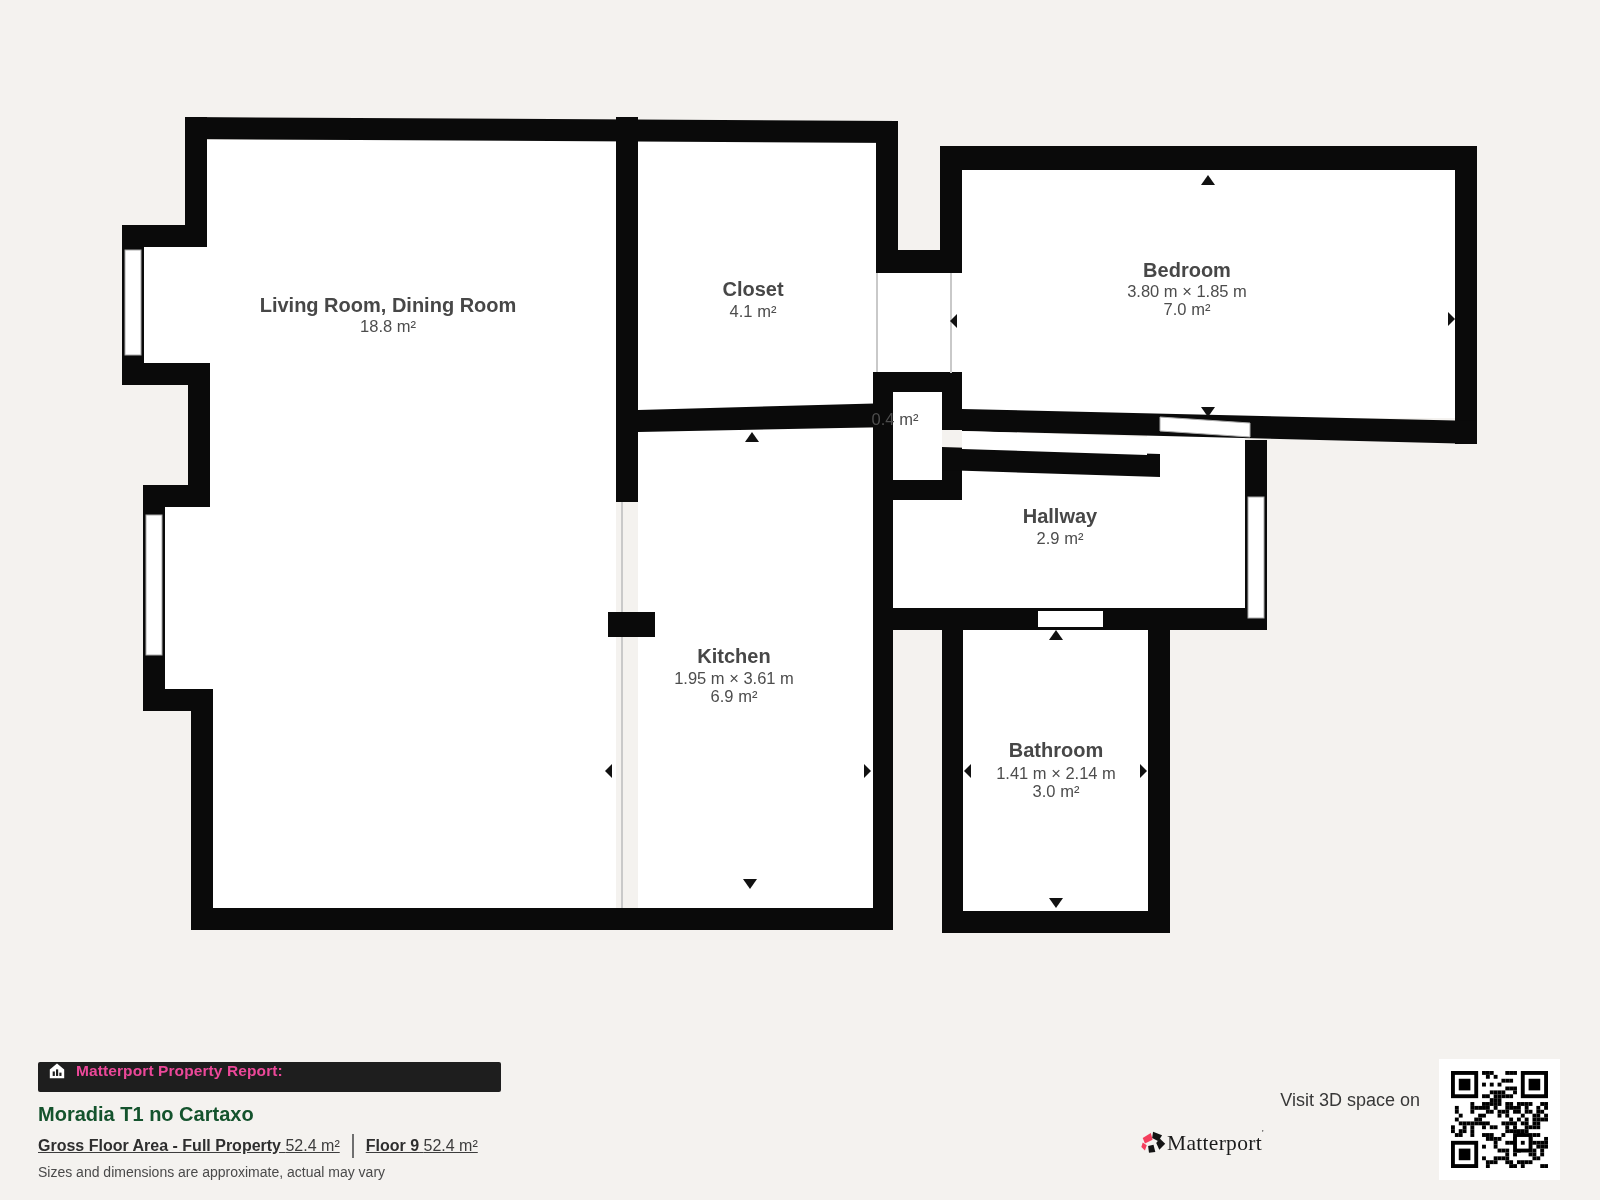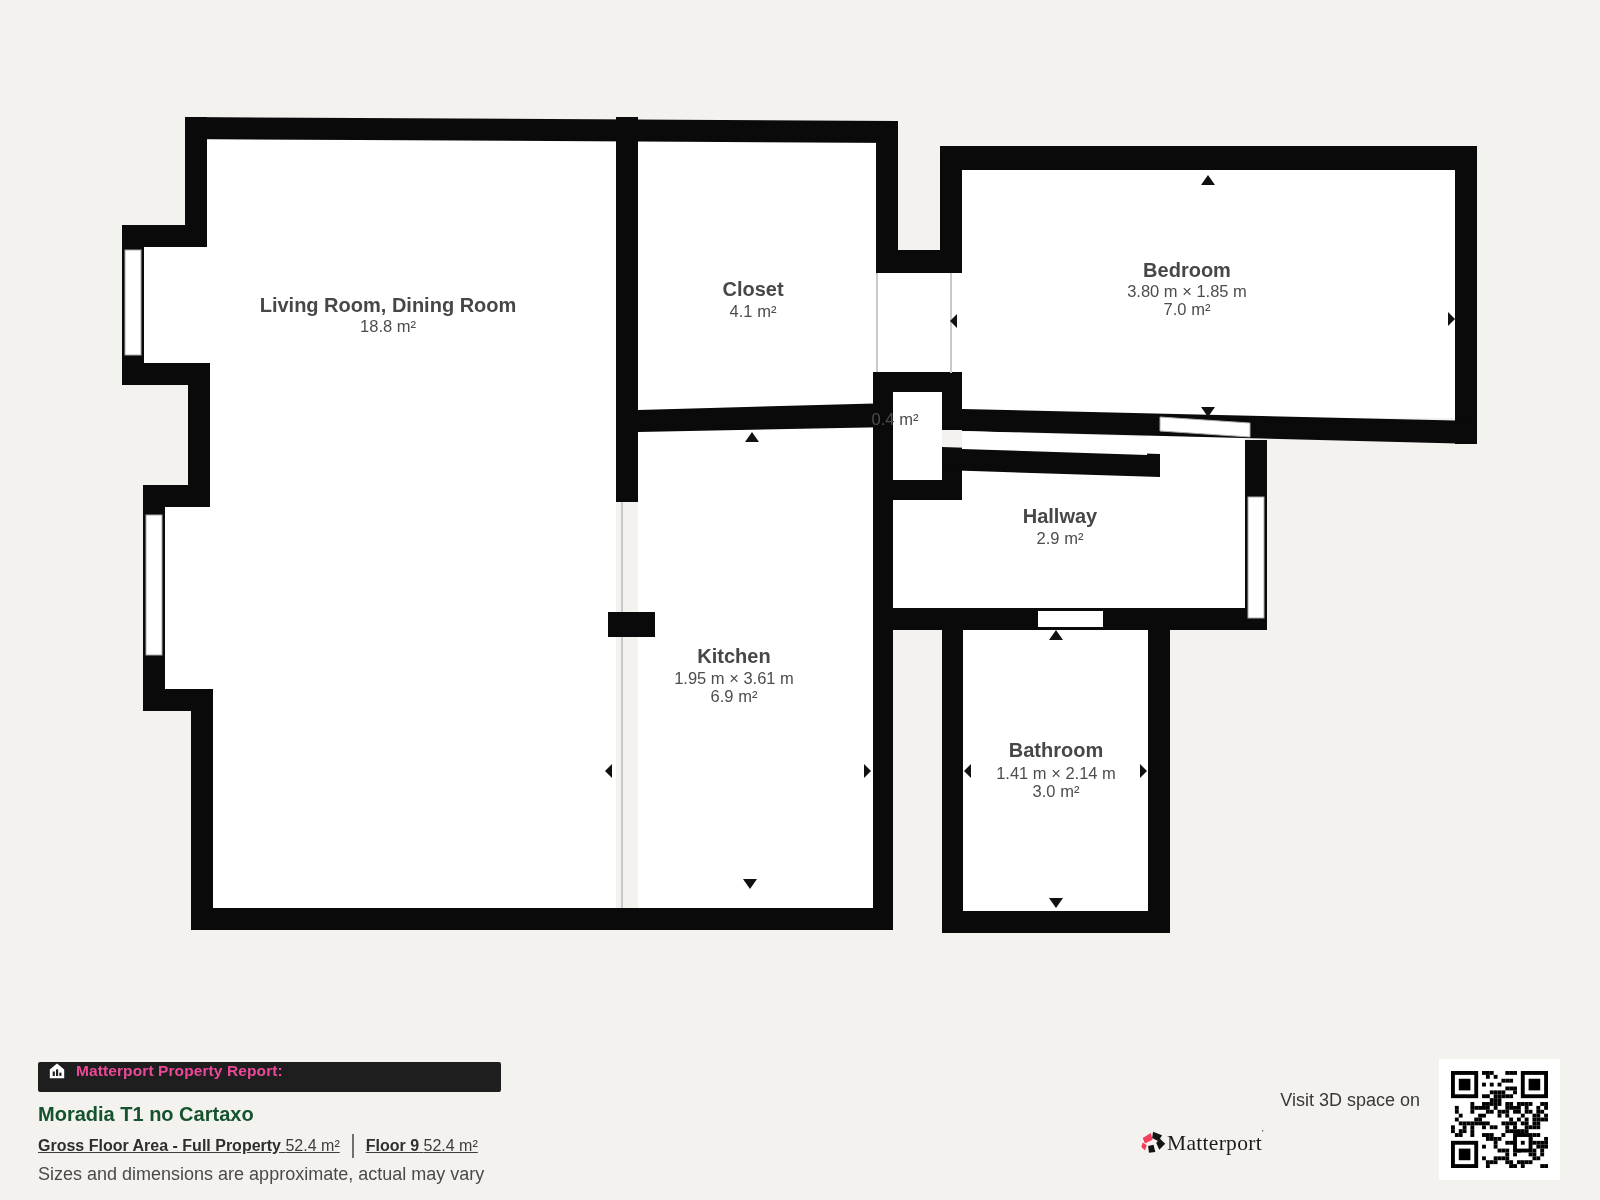--- a/index.html
+++ b/index.html
@@ -29,21 +29,21 @@
   .prop-name{
     position:absolute;left:38px;top:1103px;font-size:20px;font-weight:bold;color:#14532d;
   }
   .stats{
     position:absolute;left:38px;top:1134px;font-size:16px;color:#3d3d3d;
     display:flex;align-items:center;white-space:pre;text-decoration:underline;
   }
   .stats b{color:#2e2e2e;}
   .stats .sep{display:inline-block;width:2px;height:24px;background:#6f6f6f;margin:0 12px;}
   .disclaimer{
-    position:absolute;left:38px;top:1164px;font-size:18px;color:#4a4a4a;
+    position:absolute;left:38px;top:1164px;font-size:14px;color:#4a4a4a;
   }
   
   .visit{
     position:absolute;left:1140px;top:1090px;width:280px;text-align:right;
     font-size:18px;color:#383838;
   }
   .brandrow{
     position:absolute;left:1140px;top:1116px;width:280px;
     display:flex;justify-content:flex-start;align-items:center;margin-top:12px;
   }

